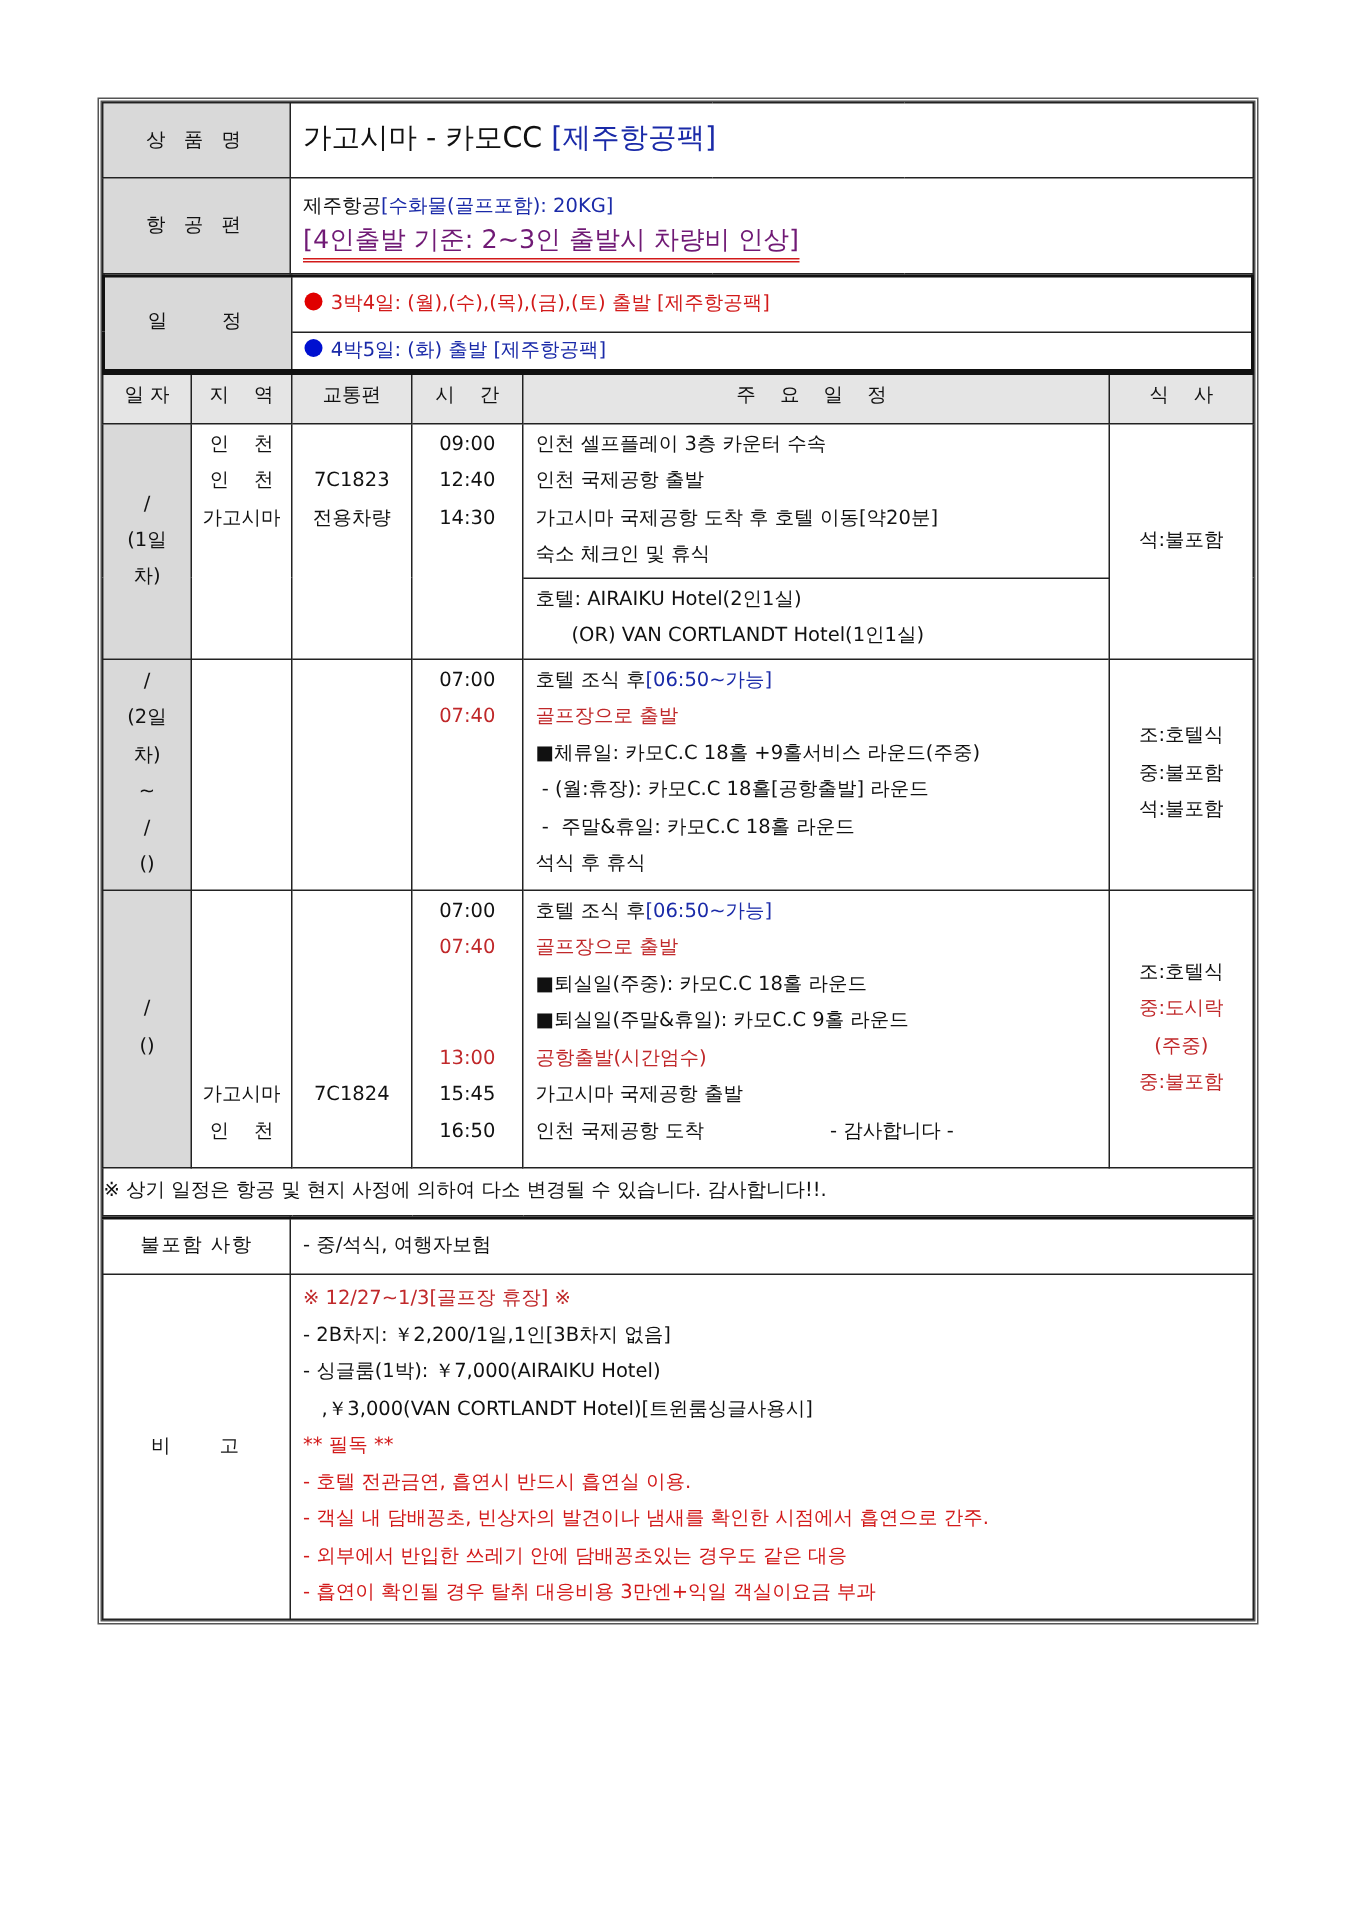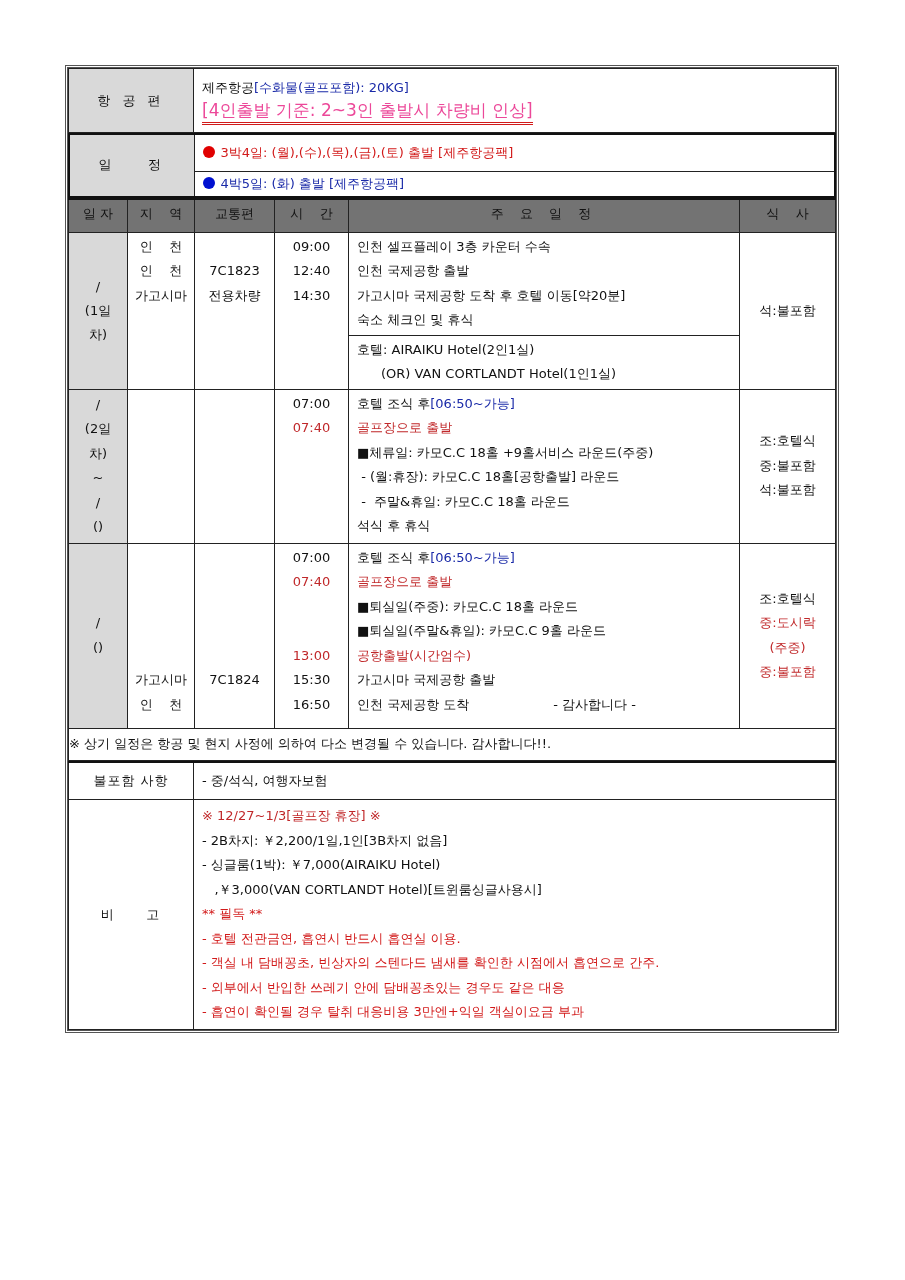--- a/index.html
+++ b/index.html
@@ -6,44 +6,50 @@
   body { width:905px; height:1280px; position:relative; font-family:"DejaVu Sans", "Liberation Sans", sans-serif; color:#111; }
   .page { position:absolute; left:65px; top:65px; width:774px; border:3px double #555; box-sizing:border-box; }
   table { border-collapse:collapse; width:100%; table-layout:fixed; }
   td { border:1px solid #222; padding:0 8px; font-size:13px; vertical-align:middle; line-height:24px; }
   .lbl { background:#d9d9d9; text-align:center; letter-spacing:4px; }
   .lbl-w { background:#fff; text-align:center; letter-spacing:4px; }
   .big { font-size:19px; }
   .blue { color:#1a2aa8; }
   .red { color:#d21a1a; }
   .red2 { color:#c0282a; }
-  .ul-red { color:#ec4899; font-size:17px; border-bottom:3px double #d21a1a; padding-bottom:1px; display:inline-block; line-height:22px; }
+  .ul-red { color:#701a75; font-size:17px; border-bottom:3px double #d21a1a; padding-bottom:1px; display:inline-block; line-height:22px; }
   .dot { display:inline-block; width:12px; height:12px; border-radius:50%; vertical-align:-1px; margin-right:6px; }
   .thick { border:2px solid #111; }
-  .hdr td { background:#737373; text-align:center; height:28px; padding:0 4px; }
+  .hdr td { background:#e5e5e5; text-align:center; height:28px; padding:0 4px; }
   .c { text-align:center; }
   .lines div { line-height:24.5px; }
   .sched td { vertical-align:top; padding-top:2px; padding-bottom:2px; }
   .sched td.mid { vertical-align:middle; }
   .day { background:#d9d9d9; text-align:center; }
   .notice { padding:4px 0; }
 </style>
 </head>
 <body>
 
 <div class="page">
 
   <table>
     <colgroup>
         <col style="width:125px">
         <col style="width:281px">
         <col style="width:128px">
         <col>
       </colgroup>
     <tbody>
+        <tr style="height:50px">
+      <td class="lbl">상 품 명</td>
+      <td colspan="3">
+        <span class="big">가고시마 - 카모CC </span><span class="big blue">[제주항공팩]</span>
+      </td>
+    </tr>
     <tr style="height:64px">
       <td class="lbl">항 공 편</td>
       <td colspan="3">
         <div style="line-height:22px;"><span>제주항공</span><span class="blue">[수화물(골프포함): 20KG]</span></div>
         <div><span class="ul-red">[4인출발 기준: 2~3인 출발시 차량비 인상]</span></div>
       </td>
     </tr>
   </tbody>
     </table>
 
@@ -184,21 +190,21 @@
             <div>&nbsp;</div>
             <div>&nbsp;</div>
         <div>7C1824</div>
       </td>
       <td class="c lines">
         <div>07:00</div>
         <div class="red2">07:40</div>
         <div>&nbsp;</div>
             <div>&nbsp;</div>
         <div class="red2">13:00</div>
-        <div>15:30</div>
+        <div>15:45</div>
         <div>16:50</div>
       </td>
       <td class="lines">
         <div><span>호텔 조식 후</span><span class="blue">[06:50~가능]</span></div>
         <div class="red2">골프장으로 출발</div>
         <div>■퇴실일(주중): 카모C.C 18홀 라운드</div>
         <div>■퇴실일(주말&amp;휴일): 카모C.C 9홀 라운드</div>
         <div class="red2">공항출발(시간엄수)</div>
         <div>가고시마 국제공항 출발</div>
         <div><span>인천 국제공항 도착</span><span style="margin-left:84px">- 감사합니다 -</span></div>
@@ -229,20 +235,20 @@
     </tr>
     <tr style="height:230px">
       <td class="lbl-w" style="white-space:pre;letter-spacing:2px">비     고</td>
       <td class="lines" style="padding:2px 8px;">
         <div class="red2">※ 12/27~1/3[골프장 휴장] ※</div>
         <div>- 2B차지: ￥2,200/1일,1인[3B차지 없음]</div>
         <div>- 싱글룸(1박): ￥7,000(AIRAIKU Hotel)</div>
         <div style="white-space:pre">   ,￥3,000(VAN CORTLANDT Hotel)[트윈룸싱글사용시]</div>
         <div class="red">** 필독 **</div>
         <div class="red">- 호텔 전관금연, 흡연시 반드시 흡연실 이용.</div>
-        <div class="red">- 객실 내 담배꽁초, 빈상자의 스텐다드 냄새를 확인한 시점에서 흡연으로 간주.</div>
+        <div class="red">- 객실 내 담배꽁초, 빈상자의 발견이나 냄새를 확인한 시점에서 흡연으로 간주.</div>
         <div class="red">- 외부에서 반입한 쓰레기 안에 담배꽁초있는 경우도 같은 대응</div>
         <div class="red">- 흡연이 확인될 경우 탈취 대응비용 3만엔+익일 객실이요금 부과</div>
       </td>
     </tr>
   </tbody>
     </table>
 </div>
 
 </body></html>

